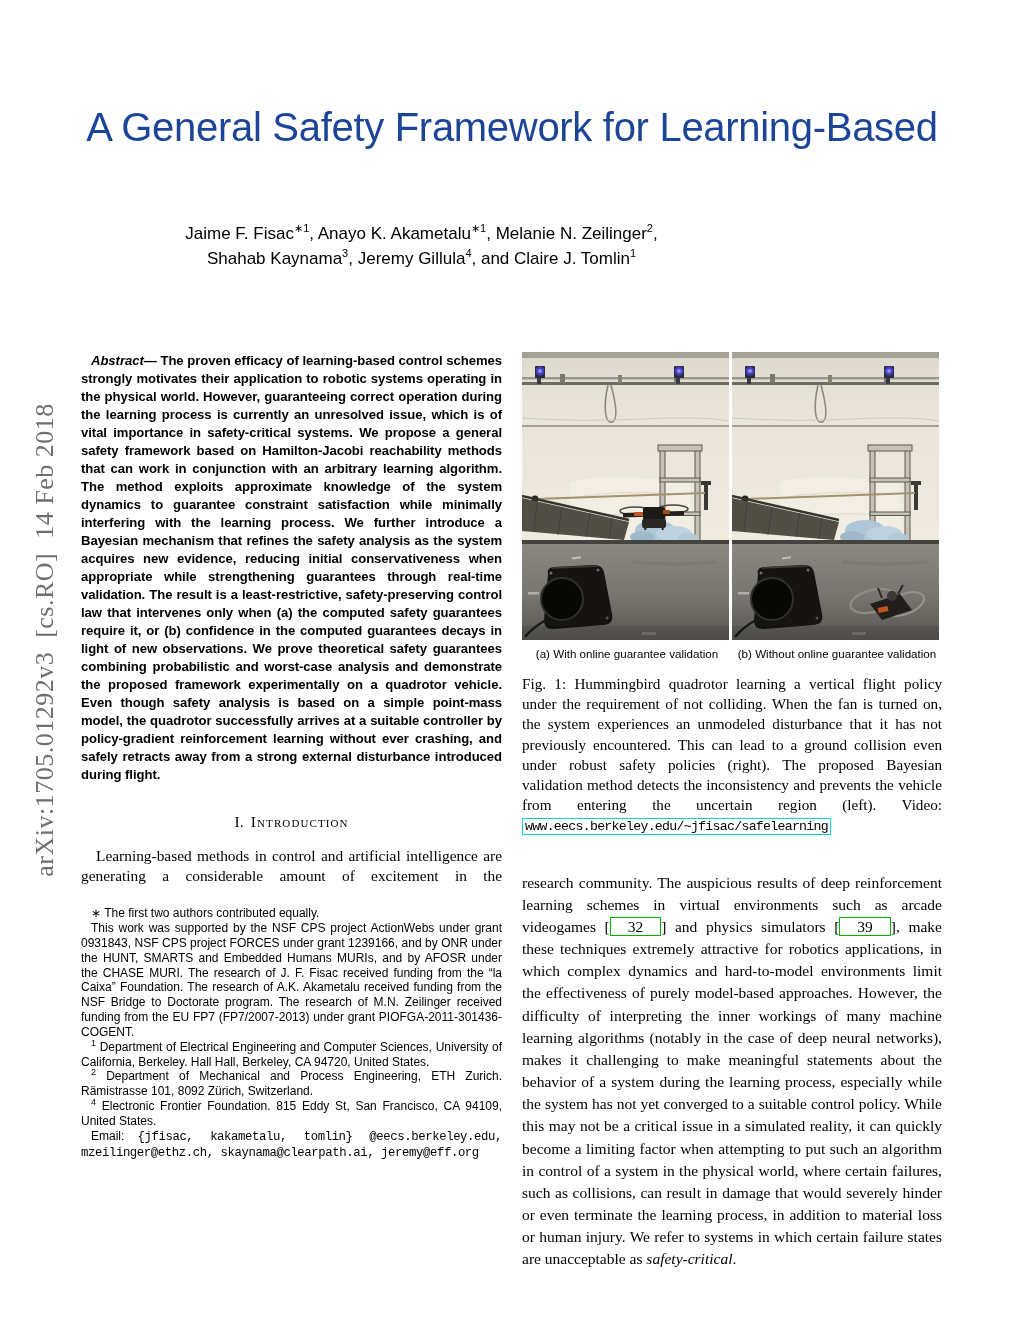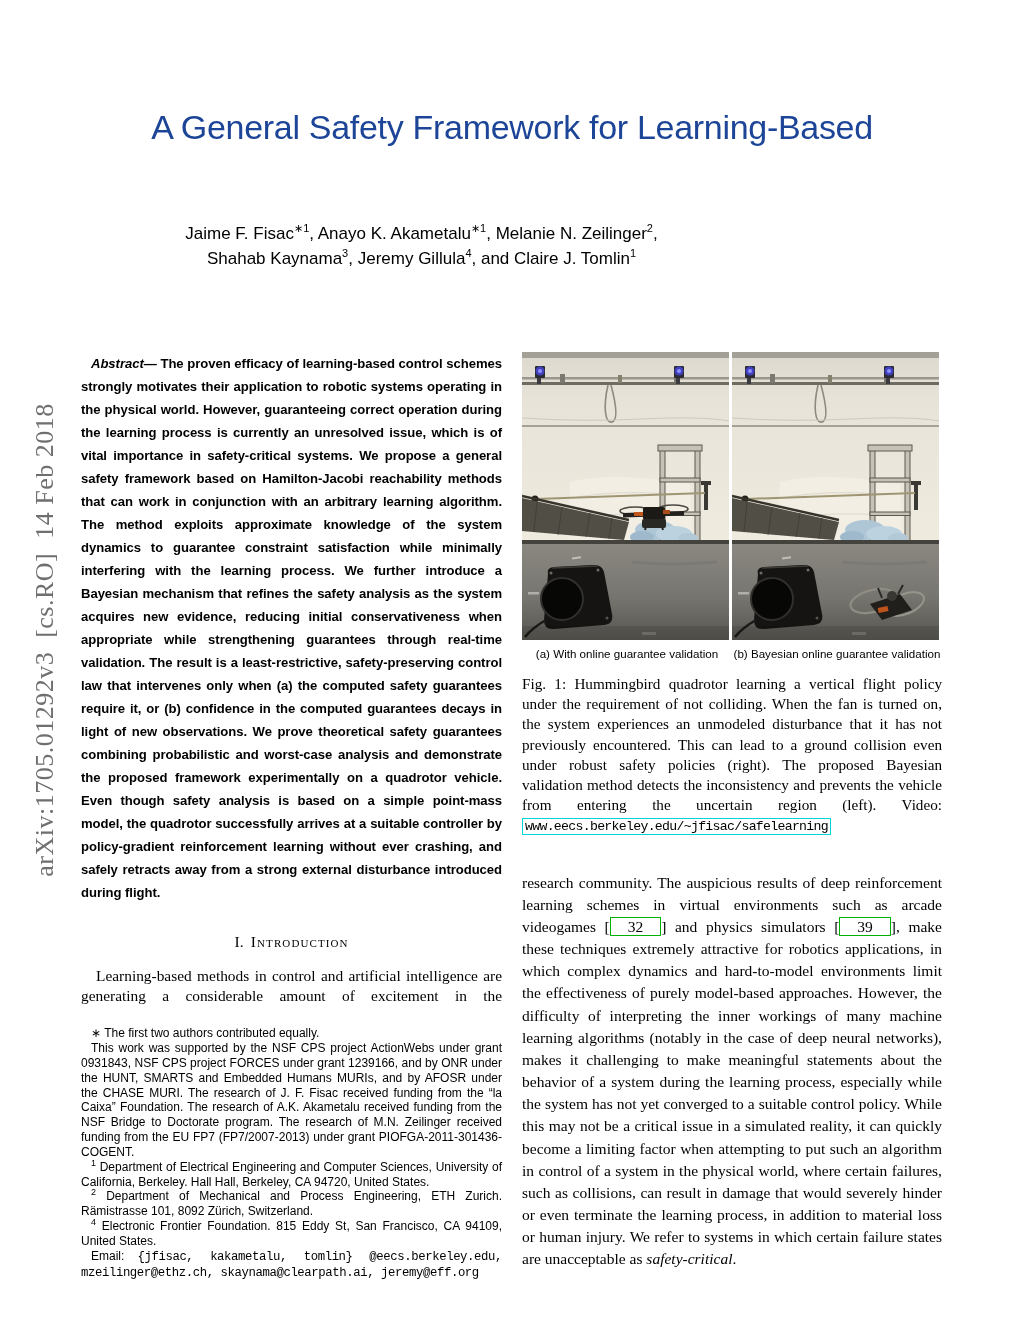--- a/index.html
+++ b/index.html
@@ -10,36 +10,36 @@
   
   .watermark{
     position:absolute;top:640px;left:45px;
     transform:translate(-50%,-50%) rotate(-90deg);
     font-family:"Liberation Serif",serif;font-size:26px;color:#6f6f6f;
     white-space:nowrap;letter-spacing:.5px;
   }
   
   .title{
     position:absolute;top:106px;left:0;width:1024px;text-align:center;
-    font-family:"Liberation Sans",sans-serif;font-size:34px;line-height:43px;
+    font-family:"Liberation Sans",sans-serif;font-size:40px;line-height:43px;
     color:#1c4598;font-weight:400;letter-spacing:-.3px;
   }
   .authors{
     position:absolute;top:222px;left:0;width:843px;text-align:center;
     font-family:"Liberation Sans",sans-serif;font-size:17px;line-height:24.5px;color:#000;
   }
   .authors sup{font-size:11px;line-height:0;}
   
   .col{position:absolute;top:352px;}
   .col-left{left:81px;width:421px;}
   .col-right{left:522px;width:420px;}
   
   .abstract{
     margin:0;font-family:"Liberation Sans",sans-serif;font-weight:bold;
-    font-size:13.1px;line-height:23px;text-align:justify;text-indent:10px;
+    font-size:13.1px;line-height:18px;text-align:justify;text-indent:10px;
     letter-spacing:-.05px;
   }
   .ab-label{font-style:italic;}
   
   .sec-head{
     margin-top:29px;text-align:center;font-size:15.5px;letter-spacing:.2px;
   }
   .sec-head .sc{font-variant:small-caps;letter-spacing:1.1px;margin-left:7px;}
   
   .intro-p{
@@ -288,18 +288,18 @@
       <rect x="146" y="255" width="10" height="5" fill="#bf531c" transform="rotate(-12 151 257)"></rect>
       <path d="M150,246 L146,236 M166,242 L171,233" stroke="#2b2926" stroke-width="2"></path>
       <circle cx="160" cy="244" r="5" fill="#3a3832"></circle>
     </g>
     <rect y="274" width="207" height="14" fill="#000" opacity="0.10"></rect>
   </svg>
       </div>
   </div>
   <div class="subcaps">
     <div class="subcap">(a) With online guarantee validation</div>
-    <div class="subcap">(b) Bayesian online guarantee validation</div>
+    <div class="subcap">(b) Without online guarantee validation</div>
   </div>
   <p class="fig-caption"><span>Fig. 1: Hummingbird quadrotor learning a vertical flight policy under the requirement of not colliding. When the fan is turned on, the system experiences an unmodeled disturbance that it has not previously encountered. This can lead to a ground collision even under robust safety policies (right). The proposed Bayesian validation method detects the inconsistency and prevents the vehicle from entering the uncertain region (left). Video: </span><span class="rt-url">www.eecs.berkeley.edu/~jfisac/safelearning</span></p>
 
   <p class="body-p"><span>research community. The auspicious results of deep reinforcement learning schemes in virtual environments such as arcade videogames [</span><span class="rt-cite">32</span><span>] and physics simulators [</span><span class="rt-cite">39</span><span>], make these techniques extremely attractive for robotics applications, in which complex dynamics and hard-to-model environments limit the effectiveness of purely model-based approaches. However, the difficulty of interpreting the inner workings of many machine learning algorithms (notably in the case of deep neural networks), makes it challenging to make meaningful statements about the behavior of a system during the learning process, especially while the system has not yet converged to a suitable control policy. While this may not be a critical issue in a simulated reality, it can quickly become a limiting factor when attempting to put such an algorithm in control of a system in the physical world, where certain failures, such as collisions, can result in damage that would severely hinder or even terminate the learning process, in addition to material loss or human injury. We refer to systems in which certain failure states are unacceptable as </span><span class="rt-it">safety-critical</span><span>.</span></p>
 </div>
 
 </body></html>

